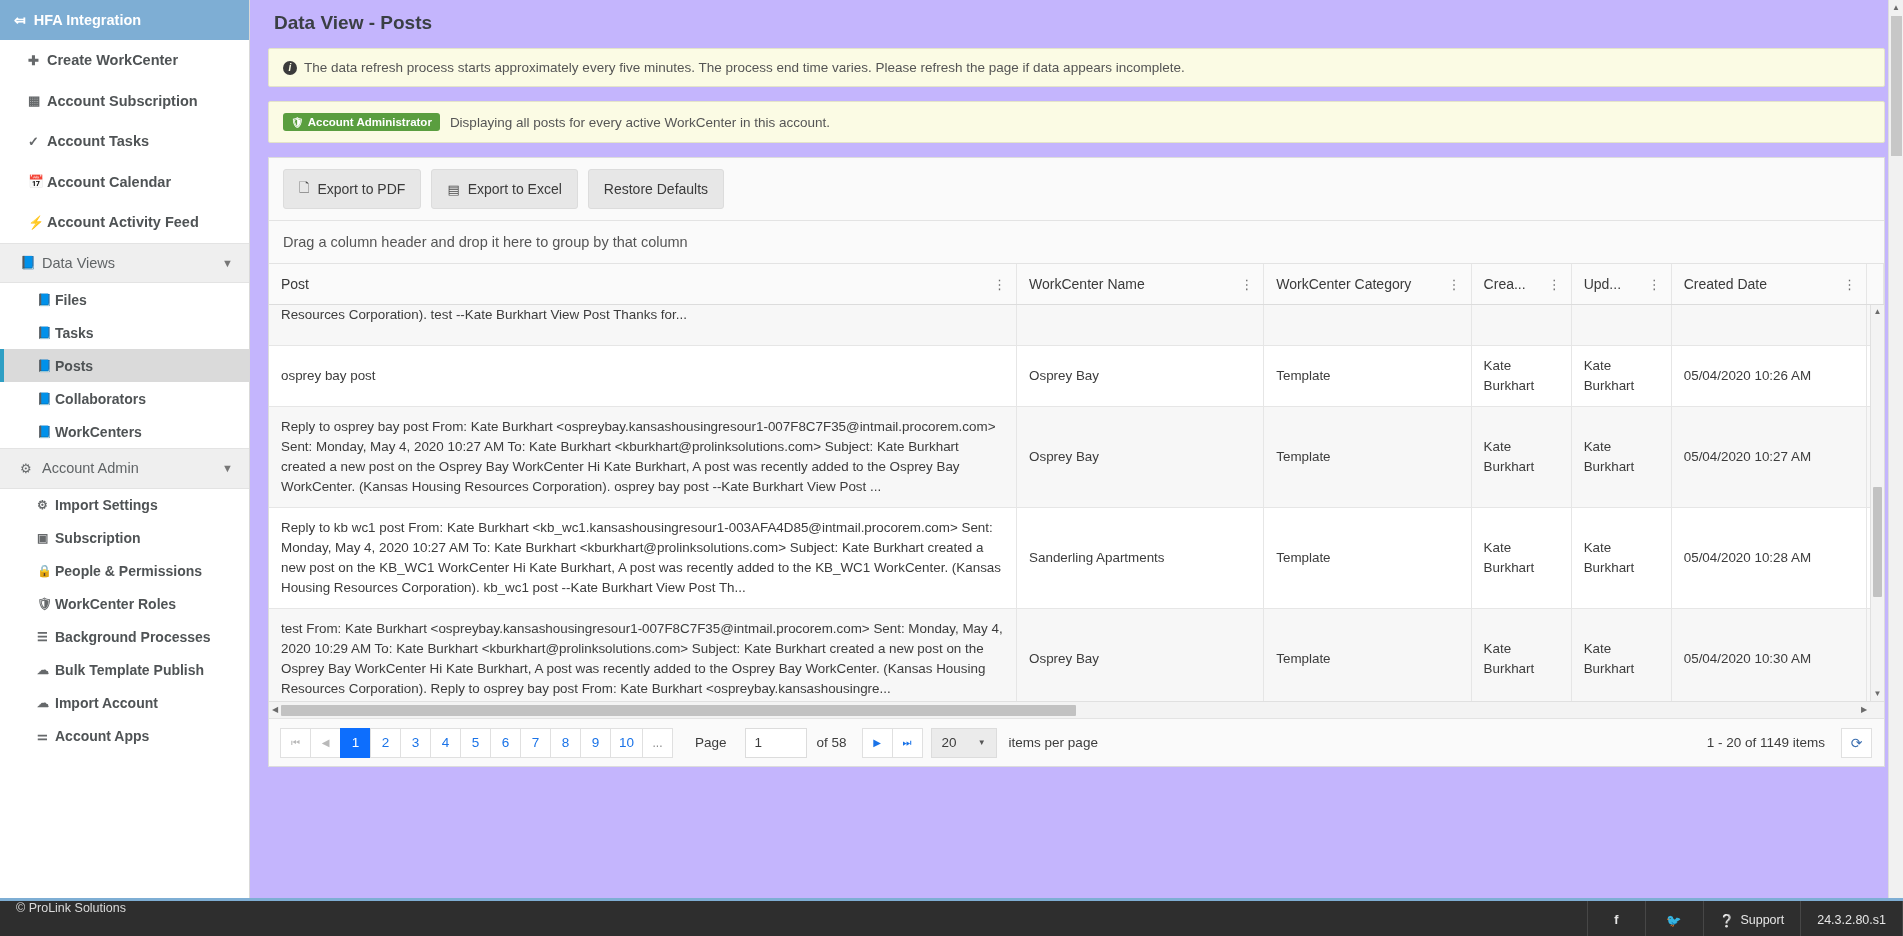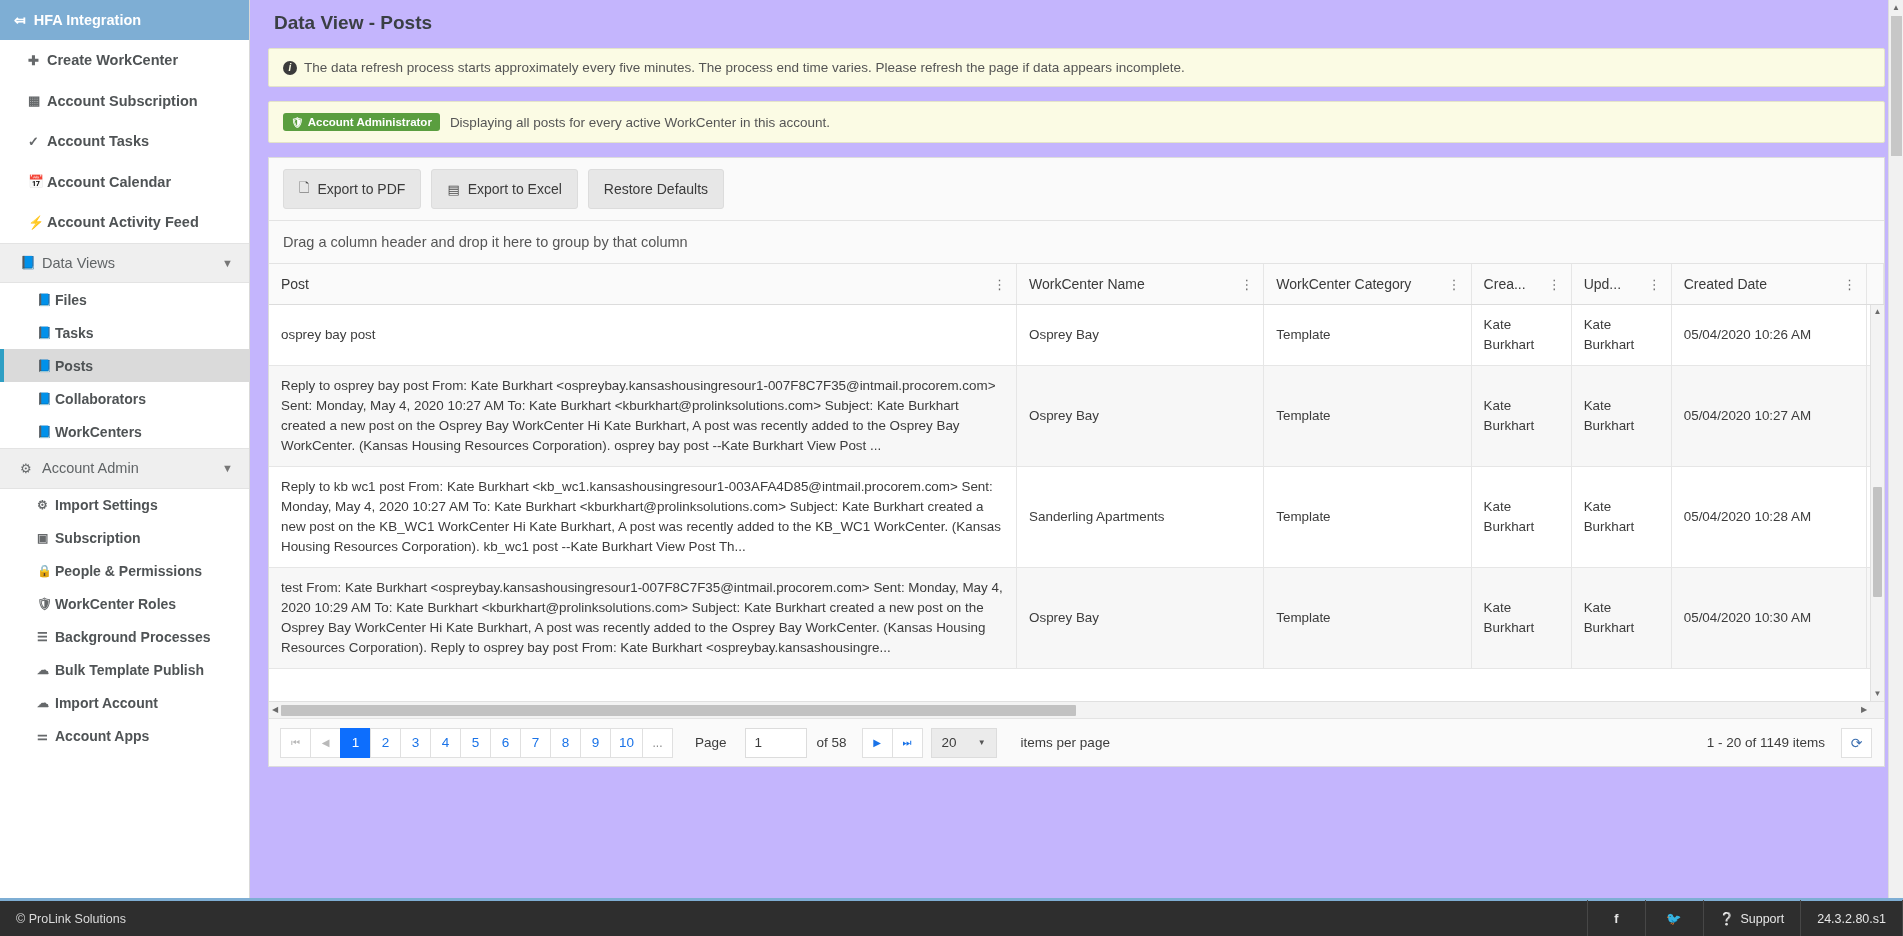--- a/index.html
+++ b/index.html
@@ -182,33 +182,33 @@
     font-size: 13.5px; color: #3c3c3c; padding: 0 9px;
     font-family: "Liberation Sans", sans-serif;
   }
   .pg-of { font-size: 13.5px; color: #3c3c3c; margin: 0 16px 0 10px; }
   .pp-select {
     height: 30px; min-width: 66px; background: #ebebeb; border: 1px solid #dcdcdc;
     font-size: 13.5px; color: #3c3c3c; display: inline-flex; align-items: center;
     padding: 0 10px; cursor: pointer; margin-left: 8px;
   }
   .pp-select .cv { margin-left: auto; font-size: 8px; color: #555; padding-left: 14px; }
-  .pp-lbl { font-size: 13.5px; color: #3c3c3c; margin-left: 24px; }
+  .pp-lbl { font-size: 13.5px; color: #3c3c3c; margin-left: 12px; }
   .pg-count { margin-left: auto; font-size: 13.5px; color: #3c3c3c; }
   .pg-refresh {
     width: 31px; height: 30px; border: 1px solid #e0e0e0; background: #fff;
     margin-left: 16px; display: inline-flex; align-items: center; justify-content: center;
     color: #3c6fb0; font-size: 14px; cursor: pointer;
   }
 
   
   .footer {
     position: absolute; left: 0; bottom: 0; width: 1903px; height: 38px;
     background: #2e2e2e; border-top: 3px solid #7eaed4;
-    display: flex; align-items: center; color: #dadada; font-size: 12.5px;
+    display: flex; align-items: flex-start; color: #dadada; font-size: 12.5px;
   }
   .footer .copy { padding-left: 16px; }
   .footer .fspacer { flex: 1; }
   .footer .fitem {
     height: 38px; min-width: 58px; padding: 0 16px;
     border-left: 1px solid #474747;
     display: inline-flex; align-items: center; justify-content: center;
     gap: 5px; cursor: pointer; color: #e6e6e6; font-size: 12.5px;
   }
   .footer .fitem.last { border-right: 1px solid #474747; }
@@ -420,20 +420,31 @@
             <colgroup>
               <col style="width:620px">
                 <col style="width:205px">
                 <col style="width:172px">
               <col style="width:83px">
                 <col style="width:83px">
                 <col style="width:162px">
                 <col style="width:14px">
             </colgroup>
             <tbody>
+              <tr class="alt">
+                <td class="clipped">
+                  <div class="clip-inner">Resources Corporation). test --Kate Burkhart View Post Thanks for...</div>
+                </td>
+                <td></td>
+                <td></td>
+                <td></td>
+                <td></td>
+                <td></td>
+                <td></td>
+              </tr>
               <tr>
                 <td>osprey bay post</td>
                 <td>Osprey Bay</td>
                 <td>Template</td>
                 <td>Kate Burkhart</td>
                 <td>Kate Burkhart</td>
                 <td>05/04/2020 10:26 AM</td>
                 <td></td>
               </tr>
               <tr class="alt">

